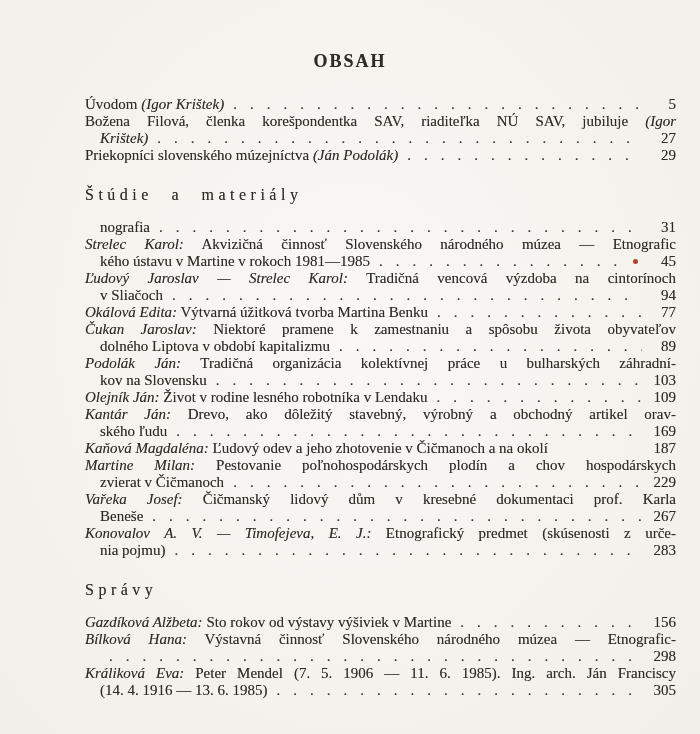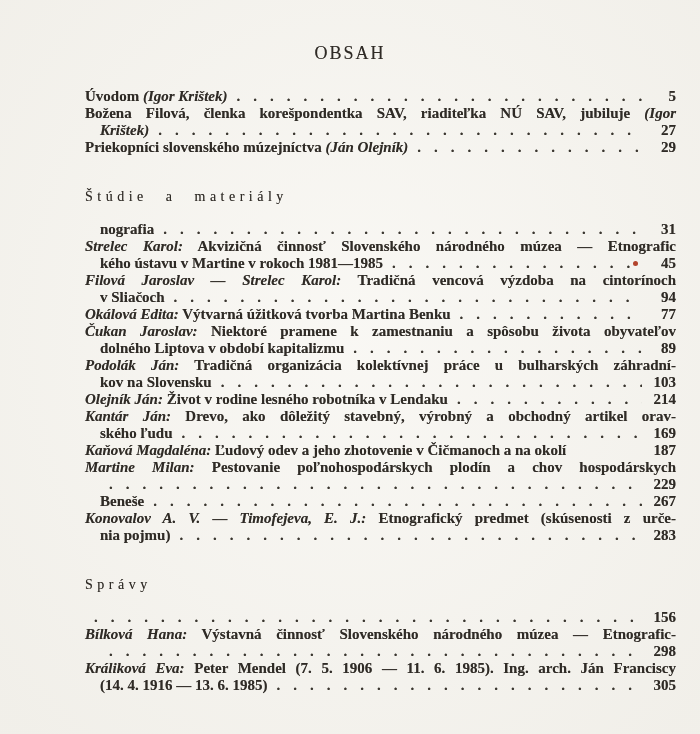--- a/index.html
+++ b/index.html
@@ -18,42 +18,41 @@
     box-sizing: border-box;
     width: 700px;
     height: 734px;
     padding: 34px 24px 0 85px;
     background:
       radial-gradient(ellipse at 50% 45%, rgba(255,255,255,0.35), rgba(0,0,0,0.02) 95%),
       #f6f4ee;
     text-shadow: 0 0 0.5px rgba(47,43,38,0.45);
   }
   .doc-title {
-    margin: 8px -24px 24px -85px;
+    margin: 16px -24px 24px -85px;
     text-align: center;
     font-size: 18px;
     line-height: 22px;
-    font-weight: 400;
+    font-weight: 700;
     letter-spacing: 2px;
   }
   .toc {
     font-size: 15px;
     line-height: 17px;
   }
   .section-header {
-    margin: 32px 0 16px 0;
+    margin: 22px 0 16px 0;
     letter-spacing: 4.5px;
     word-spacing: 10px;
-    font-size: 14px;
+    font-size: 16px;
   }
   .toc-line {
     display: flex;
     align-items: flex-end;
     height: 17px;
-    font-weight: bold;
   }
   .toc-line.indent {
     padding-left: 15px;
   }
   .toc-line.justify {
     display: block;
     text-align: justify;
     text-align-last: justify;
   }
   .line-text {
@@ -100,40 +99,40 @@
           <span class="leader">........................................</span>
           <span class="page-num">5</span>
         </div>
         <div class="toc-line justify"><span class="line-text"><span>Božena Filová, členka korešpondentka SAV, riaditeľka NÚ SAV, jubiluje </span><i>(Igor</i></span></div>
         <div class="toc-line indent">
           <span class="line-text"><i>Krištek)</i></span>
           <span class="leader">........................................</span>
           <span class="page-num">27</span>
         </div>
         <div class="toc-line">
-          <span class="line-text"><span>Priekopníci slovenského múzejníctva </span><i>(Ján Olejník)</i></span>
+          <span class="line-text"><span>Priekopníci slovenského múzejníctva </span><i>(Ján Podolák)</i></span>
           <span class="leader">........................................</span>
           <span class="page-num">29</span>
         </div>
       </div>
       <div>
         <div class="section-header">Štúdie a materiály</div>
         <div class="toc-line indent">
           <span class="line-text"><span>nografia</span></span>
           <span class="leader">........................................</span>
           <span class="page-num">31</span>
         </div>
         <div class="toc-line justify"><span class="line-text"><i>Strelec Karol:</i><span> Akvizičná činnosť Slovenského národného múzea — Etnografic</span></span></div>
         <div class="toc-line indent">
           <span class="line-text"><span>kého ústavu v Martine v rokoch 1981—1985</span></span>
           <span class="leader">........................................</span>
           <span class="red-dot"></span>
           <span class="page-num">45</span>
         </div>
-        <div class="toc-line justify"><span class="line-text"><i>Filová Jaroslav — Strelec Karol:</i><span> Tradičná vencová výzdoba na cintorínoch</span></span></div>
+        <div class="toc-line justify"><span class="line-text"><i>Ľudový Jaroslav — Strelec Karol:</i><span> Tradičná vencová výzdoba na cintorínoch</span></span></div>
         <div class="toc-line indent">
           <span class="line-text"><span>v Sliačoch</span></span>
           <span class="leader">........................................</span>
           <span class="page-num">94</span>
         </div>
         <div class="toc-line">
           <span class="line-text"><i>Okálová Edita:</i><span> Výtvarná úžitková tvorba Martina Benku</span></span>
           <span class="leader">........................................</span>
           <span class="page-num">77</span>
         </div>
@@ -145,53 +144,56 @@
         </div>
         <div class="toc-line justify"><span class="line-text"><i>Podolák Ján:</i><span> Tradičná organizácia kolektívnej práce u bulharských záhradní-</span></span></div>
         <div class="toc-line indent">
           <span class="line-text"><span>kov na Slovensku</span></span>
           <span class="leader">........................................</span>
           <span class="page-num">103</span>
         </div>
         <div class="toc-line">
           <span class="line-text"><i>Olejník Ján:</i><span> Život v rodine lesného robotníka v Lendaku</span></span>
           <span class="leader">........................................</span>
-          <span class="page-num">214</span>
+          <span class="page-num">109</span>
         </div>
         <div class="toc-line justify"><span class="line-text"><i>Kantár Ján:</i><span> Drevo, ako dôležitý stavebný, výrobný a obchodný artikel orav-</span></span></div>
         <div class="toc-line indent">
           <span class="line-text"><span>ského ľudu</span></span>
           <span class="leader">........................................</span>
           <span class="page-num">169</span>
         </div>
         <div class="toc-line">
           <span class="line-text"><i>Kaňová Magdaléna:</i><span> Ľudový odev a jeho zhotovenie v Čičmanoch a na okolí</span></span>
           <span class="leader"></span>
           <span class="page-num">187</span>
         </div>
         <div class="toc-line justify"><span class="line-text"><i>Martine Milan:</i><span> Pestovanie poľnohospodárskych plodín a chov hospodárskych</span></span></div>
         <div class="toc-line indent">
+          <span class="line-text"><span>zvierat v Čičmanoch</span></span>
           <span class="leader">........................................</span>
           <span class="page-num">229</span>
         </div>
+        <div class="toc-line justify"><span class="line-text"><i>Vařeka Josef:</i><span> Čičmanský lidový dům v kresebné dokumentaci prof. Karla</span></span></div>
         <div class="toc-line indent">
           <span class="line-text"><span>Beneše</span></span>
           <span class="leader">........................................</span>
           <span class="page-num">267</span>
         </div>
         <div class="toc-line justify"><span class="line-text"><i>Konovalov A. V. — Timofejeva, E. J.:</i><span> Etnografický predmet (skúsenosti z urče-</span></span></div>
         <div class="toc-line indent">
           <span class="line-text"><span>nia pojmu)</span></span>
           <span class="leader">........................................</span>
           <span class="page-num">283</span>
         </div>
       </div>
       <div>
         <div class="section-header">Správy</div>
         <div class="toc-line">
+          <span class="line-text"><i>Gazdíková Alžbeta:</i><span> Sto rokov od výstavy výšiviek v Martine</span></span>
           <span class="leader">........................................</span>
           <span class="page-num">156</span>
         </div>
         <div class="toc-line justify"><span class="line-text"><i>Bílková Hana:</i><span> Výstavná činnosť Slovenského národného múzea — Etnografic-</span></span></div>
         <div class="toc-line indent">
           <span class="leader">........................................</span>
           <span class="page-num">298</span>
         </div>
         <div class="toc-line justify"><span class="line-text"><i>Králiková Eva:</i><span> Peter Mendel (7. 5. 1906 — 11. 6. 1985). Ing. arch. Ján Franciscy</span></span></div>
         <div class="toc-line indent">

